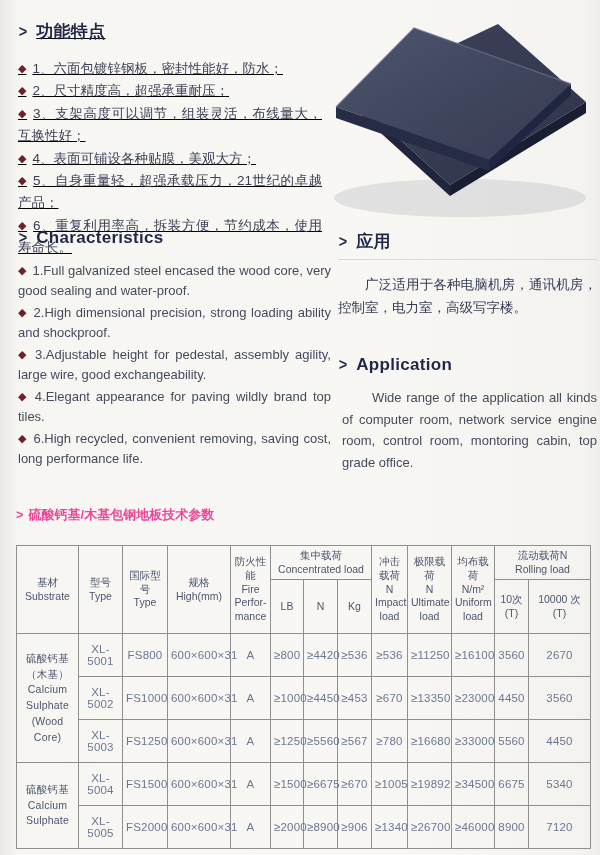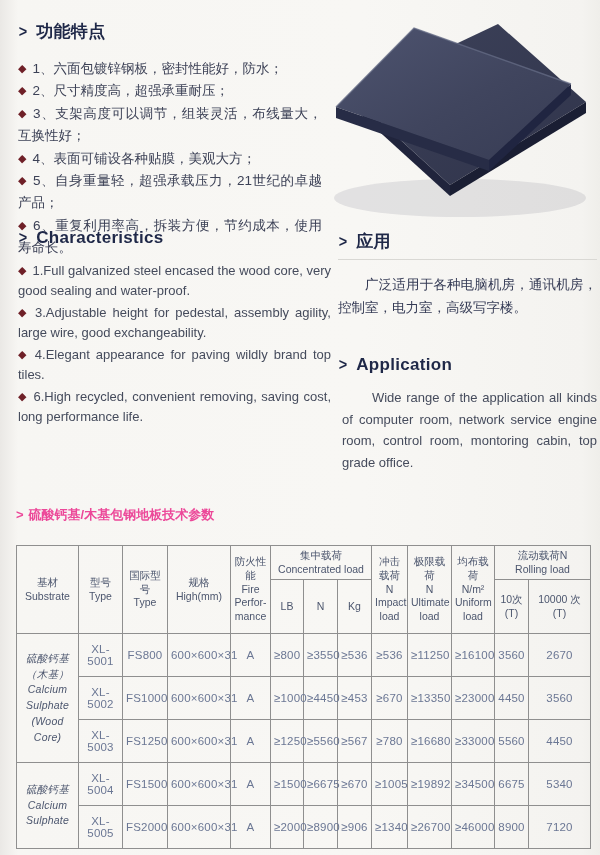--- a/index.html
+++ b/index.html
@@ -6,21 +6,21 @@
   body{
     width:600px;height:855px;position:relative;overflow:hidden;
     background:linear-gradient(90deg,#eae8e5 0%,#f7f6f3 3%,#f8f7f4 60%,#f4f3f0 97%,#efeeea 100%);
     font-family:"Liberation Sans","DejaVu Sans",sans-serif;
     -webkit-font-smoothing:antialiased;
   }
   .abs{position:absolute;}
   h2.sec{margin:0;font-size:17px;font-weight:bold;color:#1f2848;letter-spacing:.3px;}
   h2.sec .arrow{display:inline-block;margin-right:8px;transform:scaleX(.85);font-weight:bold;}
   
-  #features{left:18px;top:20px;width:304px;}
+  #features{left:18px;top:20px;width:304px;text-decoration:underline;}
   #features .items{margin-top:15px;}
   #features p{margin:0;font-size:13.5px;line-height:22.4px;color:#3c4156;text-align:justify;}
   .diamond{color:#6f2028;font-size:11px;margin-right:6px;position:relative;top:-1px;}
   
   #chars{left:18px;top:228px;width:313px;}
   #chars .items{margin-top:13px;}
   #chars p{margin:0 0 2px 0;font-size:13px;line-height:20px;color:#454b5c;text-align:justify;}
   
   #rightcol{left:338px;top:230px;width:259px;}
   .cn-divider{height:1px;background:#d9d8d4;margin:6px 0 0 0;}
@@ -36,21 +36,21 @@
   table{border-collapse:collapse;table-layout:fixed;width:574px;margin-top:21px;background:transparent;}
   col.c-substrate{width:62px}col.c-type{width:44px}col.c-intl{width:45px}col.c-size{width:63px}
   col.c-fire{width:40px}col.c-lb{width:33px}col.c-n{width:34px}col.c-kg{width:34px}
   col.c-impact{width:36px}col.c-ult{width:44px}col.c-uni{width:43px}col.c-r10{width:34px}col.c-r10k{width:62px}
   th,td{border:1px solid #8f8f8f;text-align:center;vertical-align:middle;padding:2px 3px;}
   thead th{font-weight:normal;font-size:10.5px;line-height:1.3;color:#4c566e;}
   thead tr.t1{height:34px;}
   thead tr.t2{height:54px;}
   tbody tr{height:43px;}
   tbody td{font-size:11.5px;color:#6b7794;letter-spacing:.2px;}
-  tbody td.substrate{font-size:10.5px;color:#4c566e;line-height:1.5;font-style:italic;}
+  tbody td.substrate{font-size:10.5px;color:#4c566e;line-height:1.5;}
 </style>
 </head>
 <body>
 
 <section class="abs" id="features">
   <h2 class="sec"><span class="arrow">&gt;</span><span>功能特点</span></h2>
   <div class="items">
     <p><span class="diamond">◆</span><span>1、六面包镀锌钢板，密封性能好，防水；</span></p>
     <p><span class="diamond">◆</span><span>2、尺寸精度高，超强承重耐压；</span></p>
     <p><span class="diamond">◆</span><span>3、支架高度可以调节，组装灵活，布线量大，互换性好；</span></p>
@@ -83,20 +83,21 @@
     <polygon points="44,99 197,152 197,163 44,110" fill="#272c46"></polygon>
     <polygon points="197,152 279,76 279,87 197,163" fill="#202541"></polygon>
     <path d="M44,99 L122,20 L279,76" stroke="#666c86" stroke-width="1.4" fill="none" opacity="0.75"></path>
   </svg>
 </div>
 
 <section class="abs" id="chars">
   <h2 class="sec"><span class="arrow">&gt;</span><span>Characteristics</span></h2>
   <div class="items">
     <p><span class="diamond">◆</span><span>1.Full galvanized steel encased the wood core, very good sealing and water-proof.</span></p>
+    <p><span class="diamond">◆</span><span>2.High dimensional precision, strong loading ability and shockproof.</span></p>
     <p><span class="diamond">◆</span><span>3.Adjustable height for pedestal, assembly agility, large wire, good exchangeability.</span></p>
     <p><span class="diamond">◆</span><span>4.Elegant appearance for paving wildly brand top tiles.</span></p>
     <p><span class="diamond">◆</span><span>6.High recycled, convenient removing, saving cost, long performance life.</span></p>
   </div>
 </section>
 
 <section class="abs" id="rightcol">
   <h2 class="sec"><span class="arrow">&gt;</span><span>应用</span></h2>
   <div class="cn-divider"></div>
   <p id="app-cn-text">广泛适用于各种电脑机房，通讯机房，控制室，电力室，高级写字楼。</p>
@@ -185,21 +186,21 @@
             <div>（木基）</div>
             <div>Calcium</div>
             <div>Sulphate</div>
             <div>(Wood Core)</div>
           </td>
           <td>XL-5001</td>
           <td>FS800</td>
           <td>600×600×31</td>
           <td>A</td>
           <td>≥800</td>
-          <td>≥3550</td>
+          <td>≥4420</td>
           <td>≥536</td>
           <td>≥536</td>
           <td>≥11250</td>
           <td>≥16100</td>
           <td>3560</td>
           <td>2670</td>
         </tr>
         <tr>
           <td>XL-5002</td>
           <td>FS1000</td>

